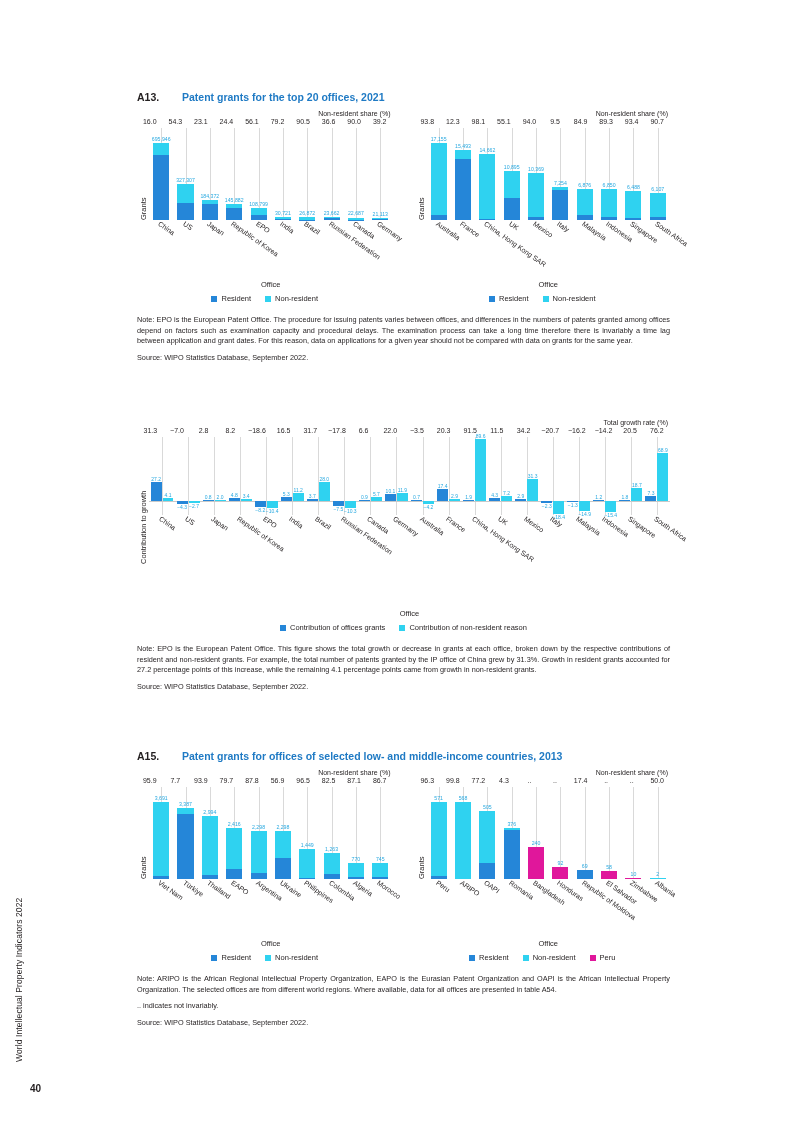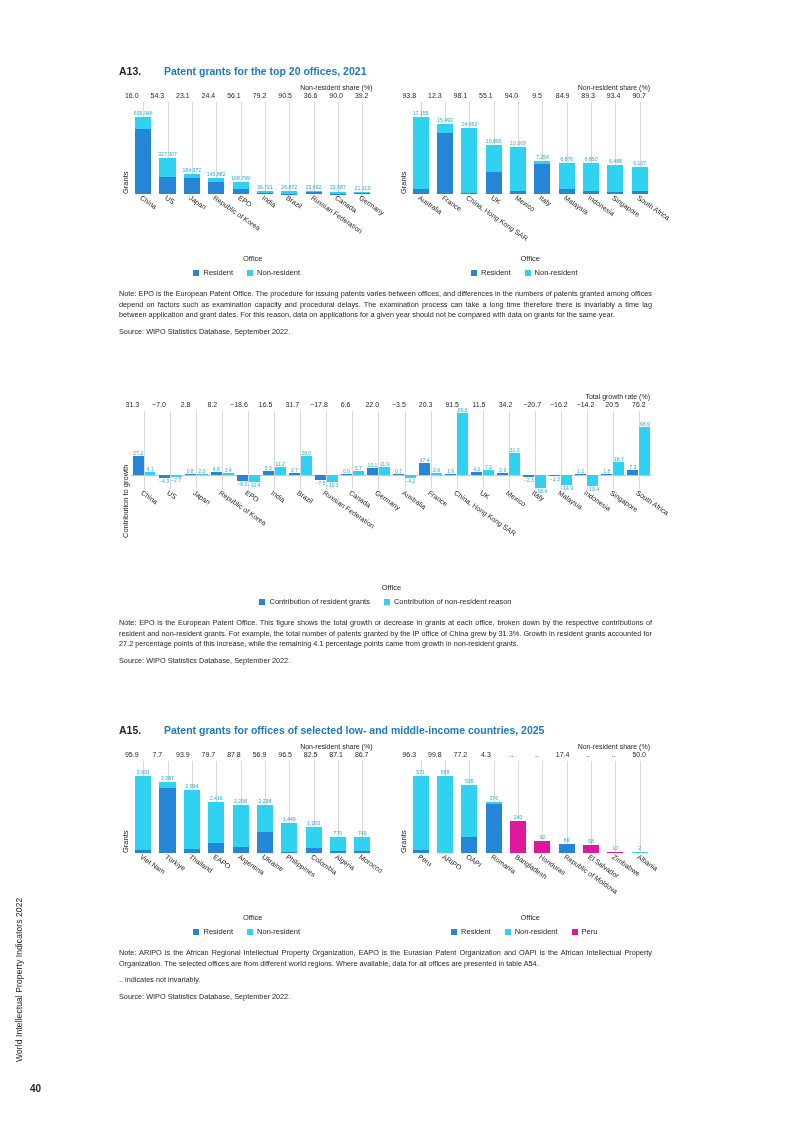--- a/index.html
+++ b/index.html
@@ -12,21 +12,21 @@
 
   
   .runhead{
     position:absolute;left:24px;bottom:60px;
     transform-origin:left bottom;transform:rotate(-90deg);
     white-space:nowrap;font-size:8.5px;letter-spacing:.1px;color:#231f20;
   }
   .folio{position:absolute;left:30px;bottom:28px;font-size:10px;font-weight:bold;color:#231f20;}
 
   
-  .fig{position:absolute;left:119px;width:533px;}
+  .fig{position:absolute;left:137px;width:533px;margin-top:26px;}
   .fig-head{display:flex;align-items:flex-start;margin-bottom:6px;}
   .fig-num{font-size:10.5px;font-weight:bold;color:#231f20;width:45px;flex:0 0 45px;line-height:14px;}
   .fig-title{font-size:10.5px;font-weight:bold;color:#1f7ac4;line-height:14px;}
 
   .panels{display:flex;gap:22px;}
   .panel{flex:1 1 0;min-width:0;position:relative;}
   .panel.full{flex:1 1 100%;}
 
   .share-cap{font-size:7px;text-align:right;color:#231f20;margin-bottom:1px;padding-right:2px;}
   .share-row{display:flex;font-size:7px;color:#231f20;margin-bottom:3px;}
@@ -659,36 +659,36 @@
               <div class="xlab" style="left: 87.5%;">Indonesia</div>
               <div class="xlab" style="left: 92.5%;">Singapore</div>
               <div class="xlab" style="left: 97.5%;">South Africa</div>
             </div>
           <div class="axis-title">Office</div>
         </div>
       </div>
       <div class="legend" id="a14-leg">
           <div class="li">
             <span class="sw res"></span>
-            <span>Contribution of resident grants</span>
+            <span>Contribution of offices grants</span>
           </div>
           <div class="li">
             <span class="sw non"></span>
             <span>Contribution of non-resident reason</span>
           </div>
         </div>
     </div>
     <div class="note">Note: EPO is the European Patent Office. This figure shows the total growth or decrease in grants at each office, broken down by the respective contributions of resident and non-resident grants. For example, the total number of patents granted by the IP office of China grew by 31.3%. Growth in resident grants accounted for 27.2 percentage points of this increase, while the remaining 4.1 percentage points came from growth in non-resident grants.</div>
     <div class="note src">Source: WIPO Statistics Database, September 2022.</div>
   </div>
 
   <div class="fig" id="figA15" style="top:723px;">
     <div class="fig-head">
       <div class="fig-num">A15.</div>
-      <div class="fig-title">Patent grants for offices of selected low- and middle-income countries, 2025</div>
+      <div class="fig-title">Patent grants for offices of selected low- and middle-income countries, 2013</div>
     </div>
     <div class="panels">
       <div class="panel">
         <div class="share-cap">Non-resident share (%)</div>
         <div class="share-row" id="a15l-share">
             <div>95.9</div>
             <div>7.7</div>
             <div>93.9</div>
             <div>79.7</div>
             <div>87.8</div>

